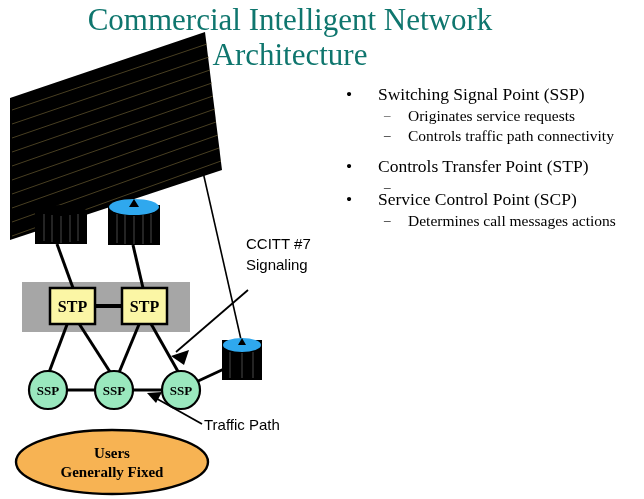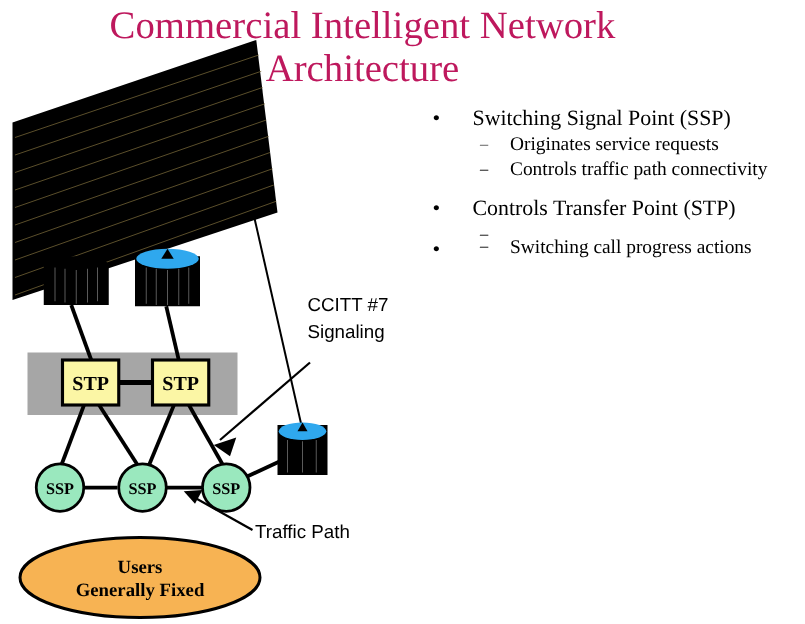--- a/index.html
+++ b/index.html
@@ -19,21 +19,21 @@
   
   #title {
     position: absolute;
     left: 30px;
     top: 2px;
     width: 520px;
     text-align: center;
     font-family: "Liberation Serif", serif;
     font-size: 31px;
     line-height: 35px;
-    color: #be185d;
+    color: #0f766e;
     z-index: 40;
   }
 
   
   #diagram {
     position: absolute;
     left: 0;
     top: 0;
     width: 340px;
     height: 499px;
@@ -129,27 +129,28 @@
         <span class="dash">–</span>
       </div>
       <div class="lvl2">
         <span class="dash">–</span>
       </div>
     </div>
 
     <div class="bgroup">
       <div class="lvl1">
         <span class="dot">•</span>
-      </div>
-      <div class="lvl2">
-        <span class="dash">–</span>
-      </div>
-      <div class="lvl2">
-        <span class="dash">–</span>
-        <span>Switching call progress actions</span>
+        <span>Service Control Point (SCP)</span>
+      </div>
+      <div class="lvl2">
+        <span class="dash">–</span>
+      </div>
+      <div class="lvl2">
+        <span class="dash">–</span>
+        <span>Determines call messages actions</span>
       </div>
     </div>
 
   </div>
 
   <div id="diagram">
     <svg width="340" height="499" viewBox="0 0 340 499" xmlns="http://www.w3.org/2000/svg">
 
       <rect x="22" y="282" width="168" height="50" fill="#a6a6a6"></rect>
 

